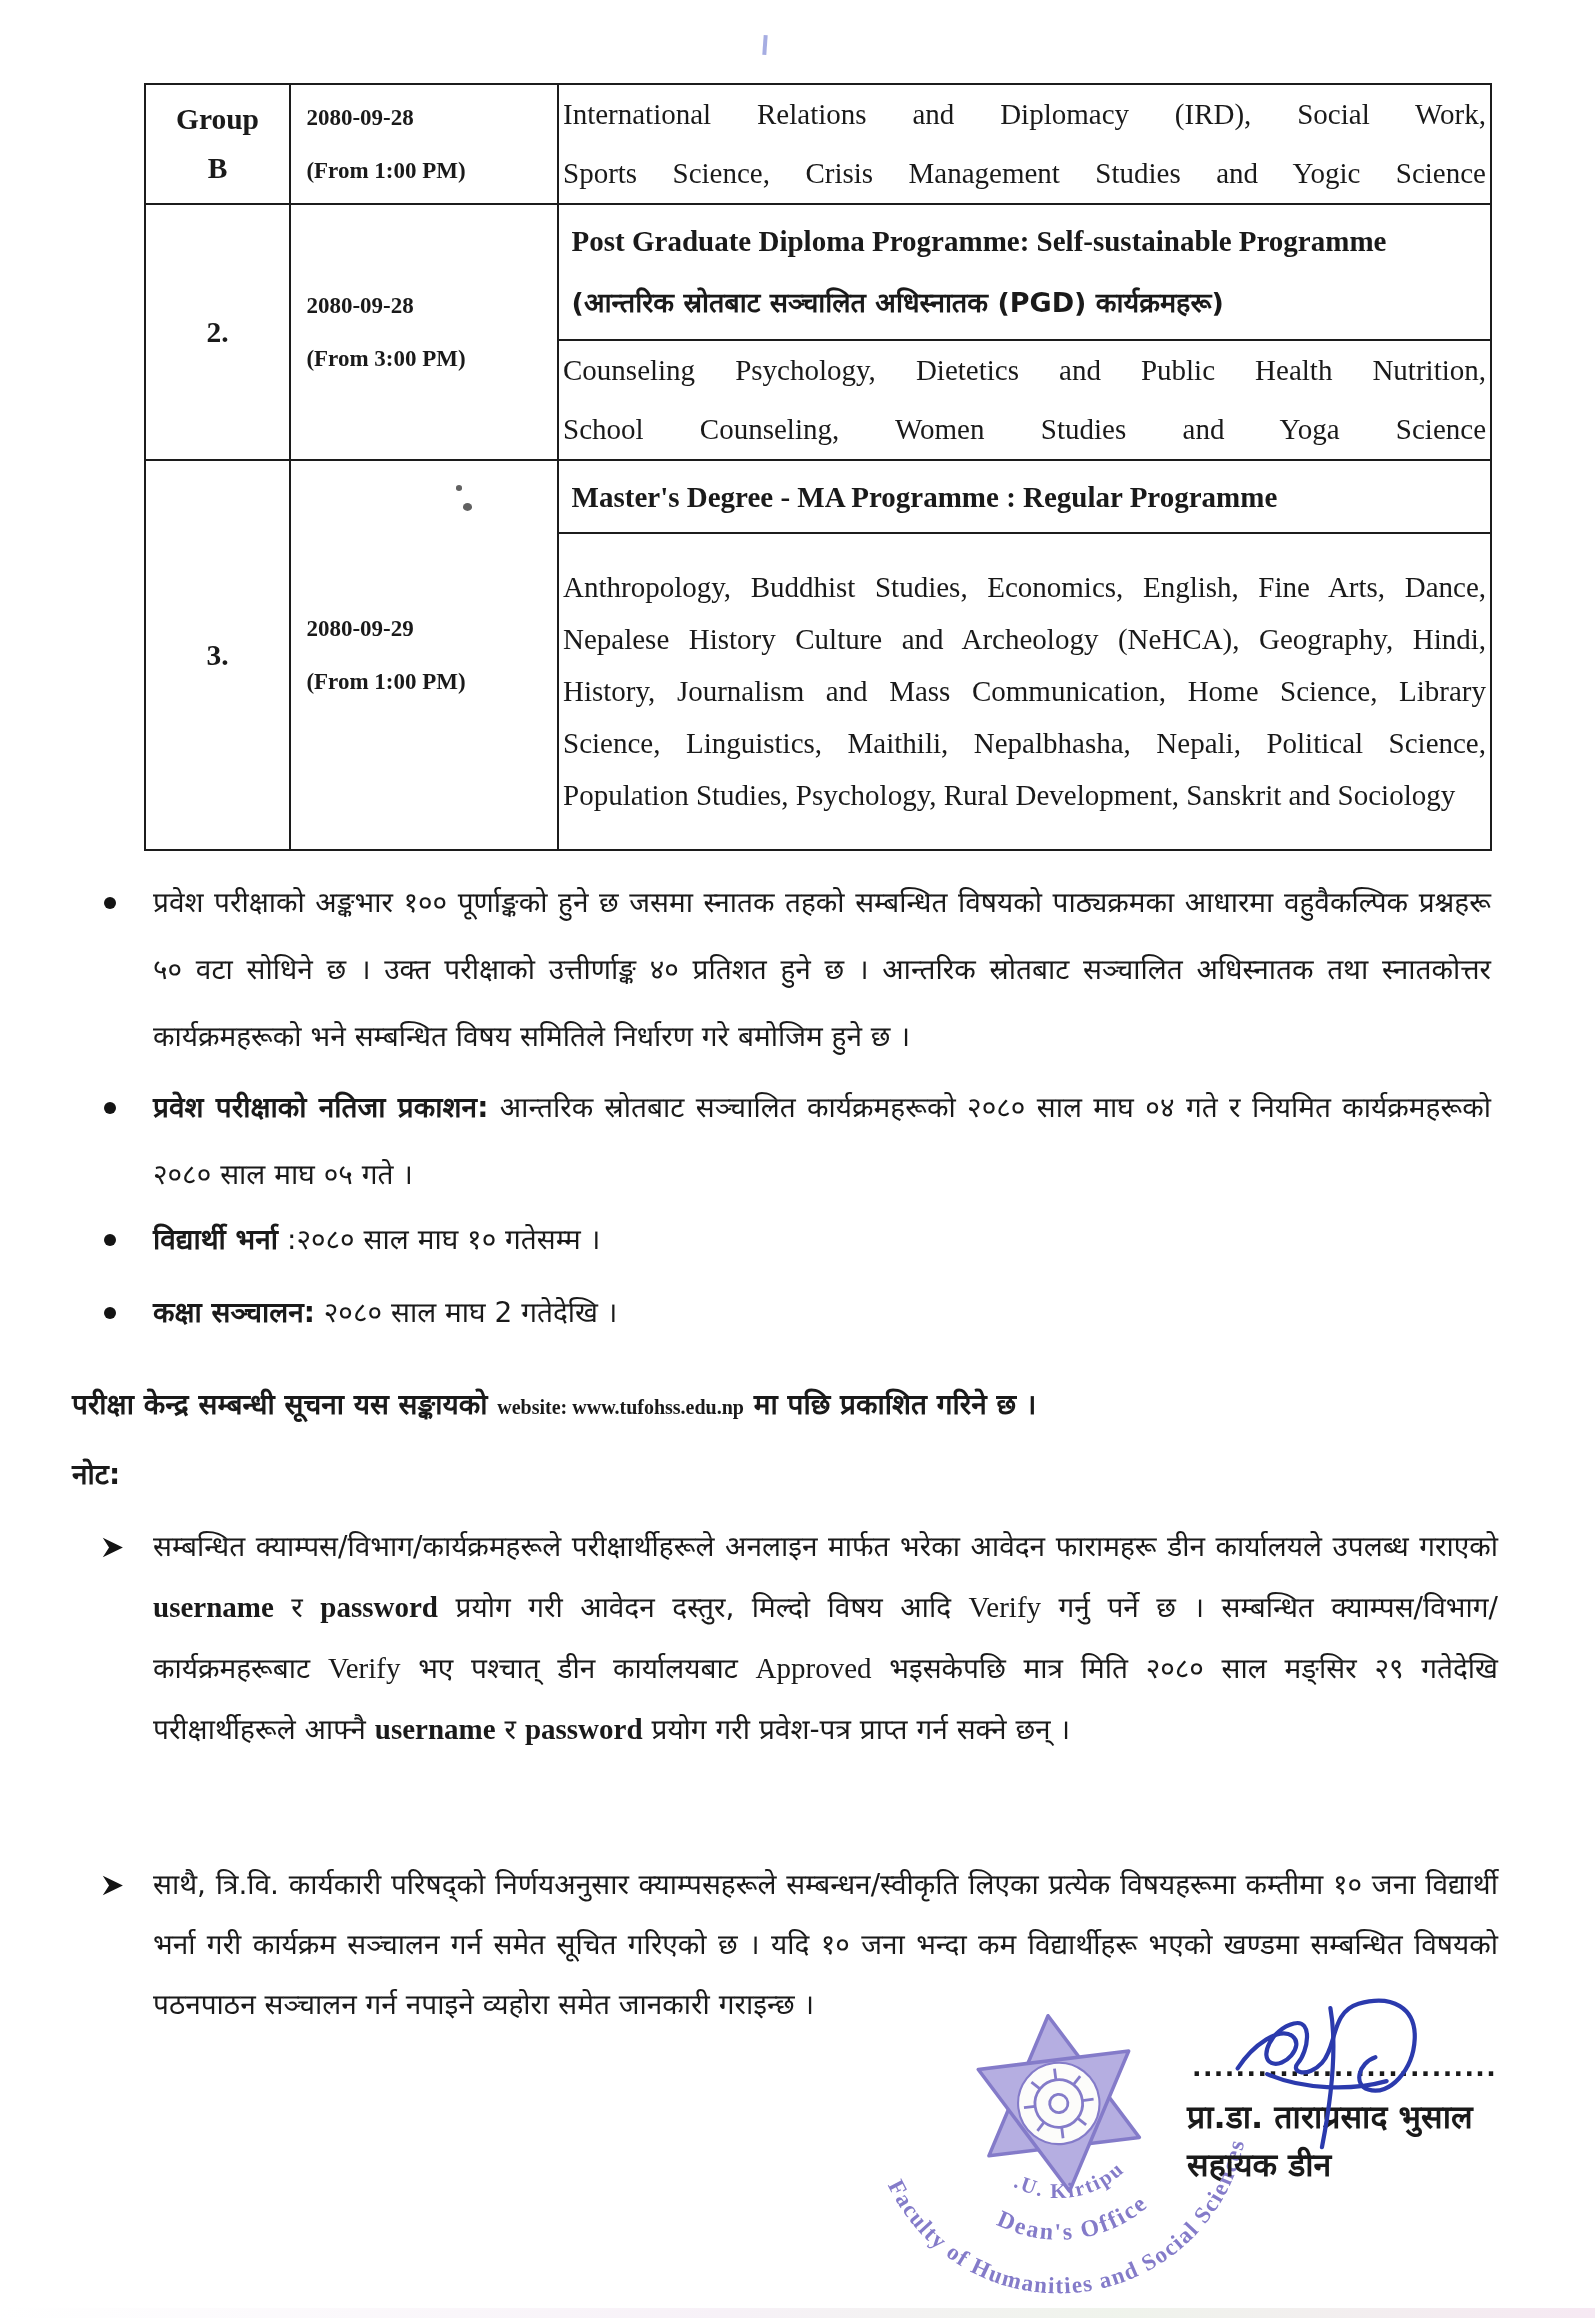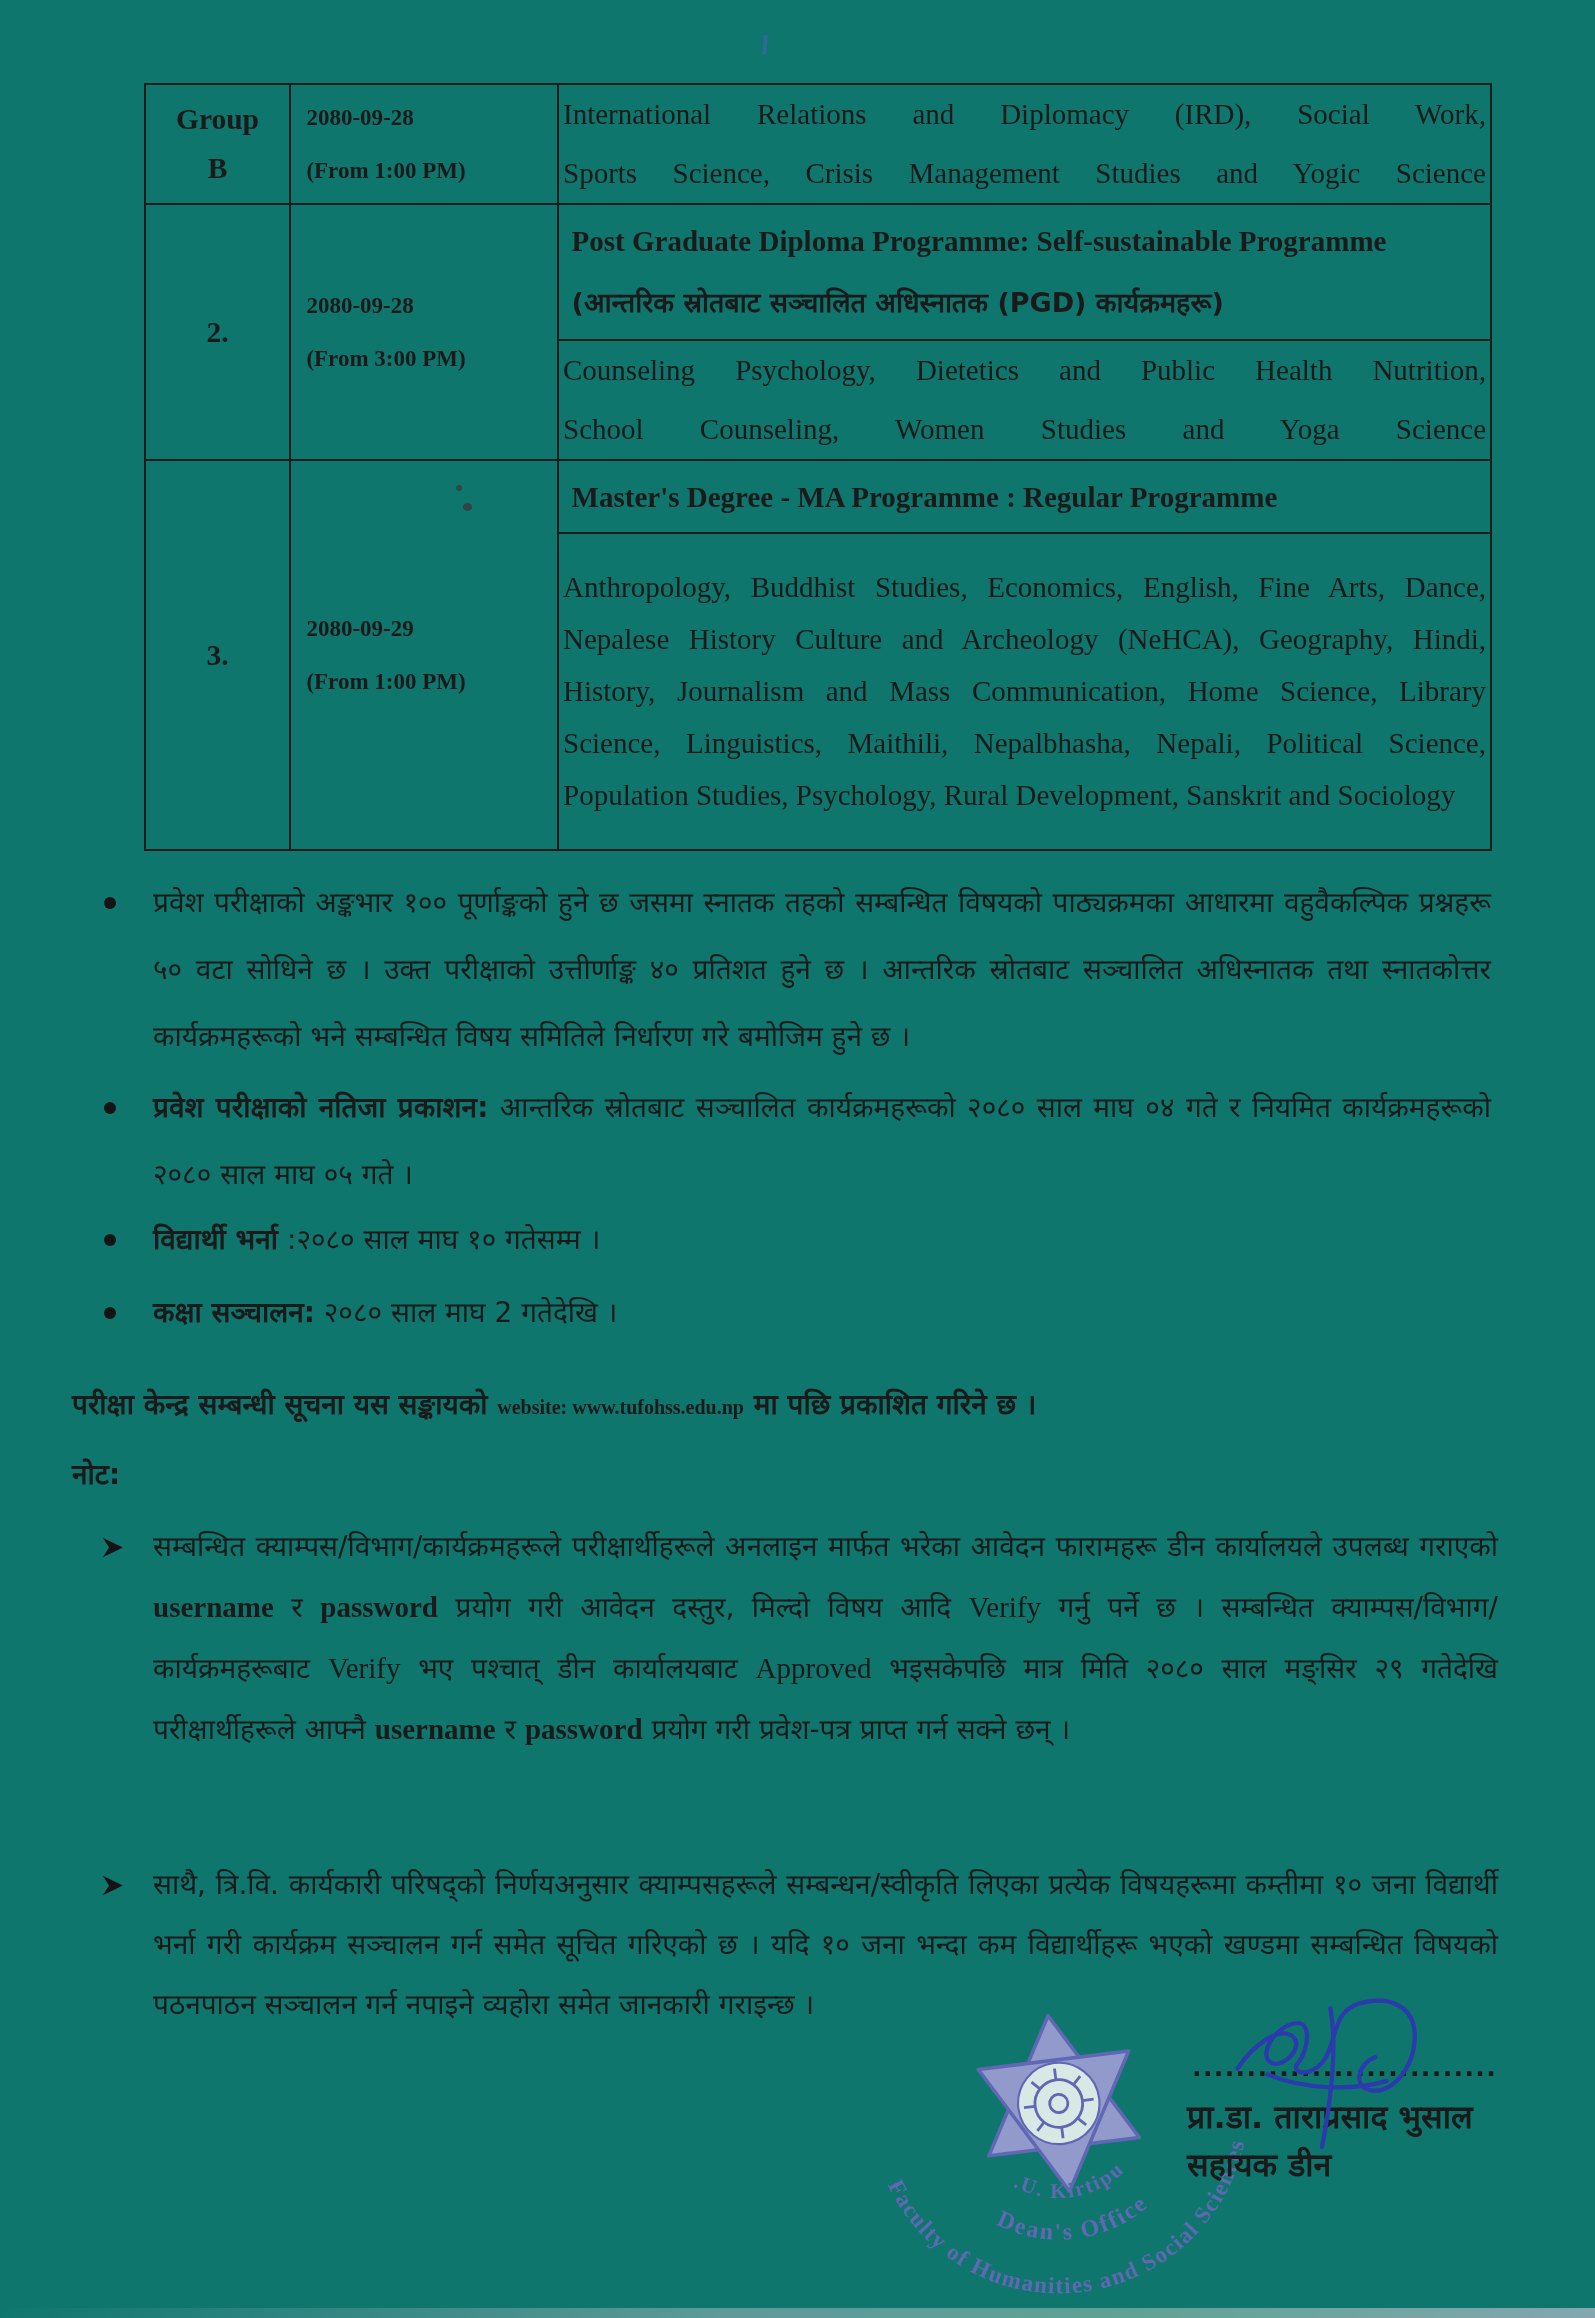--- a/index.html
+++ b/index.html
@@ -3,21 +3,21 @@
 <meta charset="utf-8">
 <style>
   :root{
     --ink:#1a1a1a;
     --stamp_purple:#6f65c0;
     --stamp_fill:#a9a0dc;
     --signature_blue:#2b3aad;
   }
   html,body{margin:0;padding:0;background:#888;}
   .page{
-    position:relative;width:1595px;height:2319px;background:#0f766e;
+    position:relative;width:1595px;height:2319px;background:#ffffff;
     color:var(--ink);overflow:hidden;
     font-family:"Liberation Serif",serif;
   }
   
   table.schedule{position:absolute;left:144px;top:83px;width:1346px;
     border-collapse:collapse;table-layout:fixed;}
   table.schedule td{border:2.1px solid #1c1c1c;vertical-align:middle;}
   col.c1{width:145px}col.c2{width:268px}col.c3{width:933px}
   .r1 td{height:115px}
   .r2a td{height:126px}

